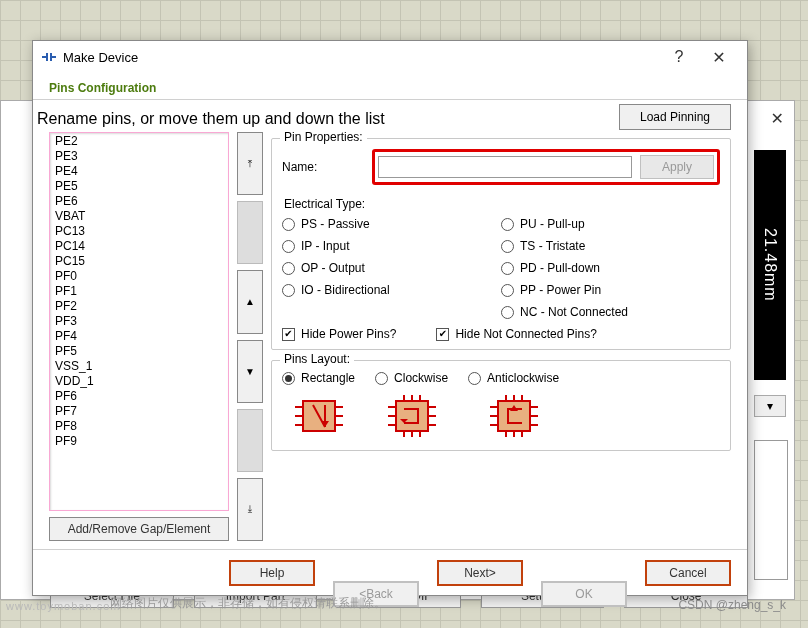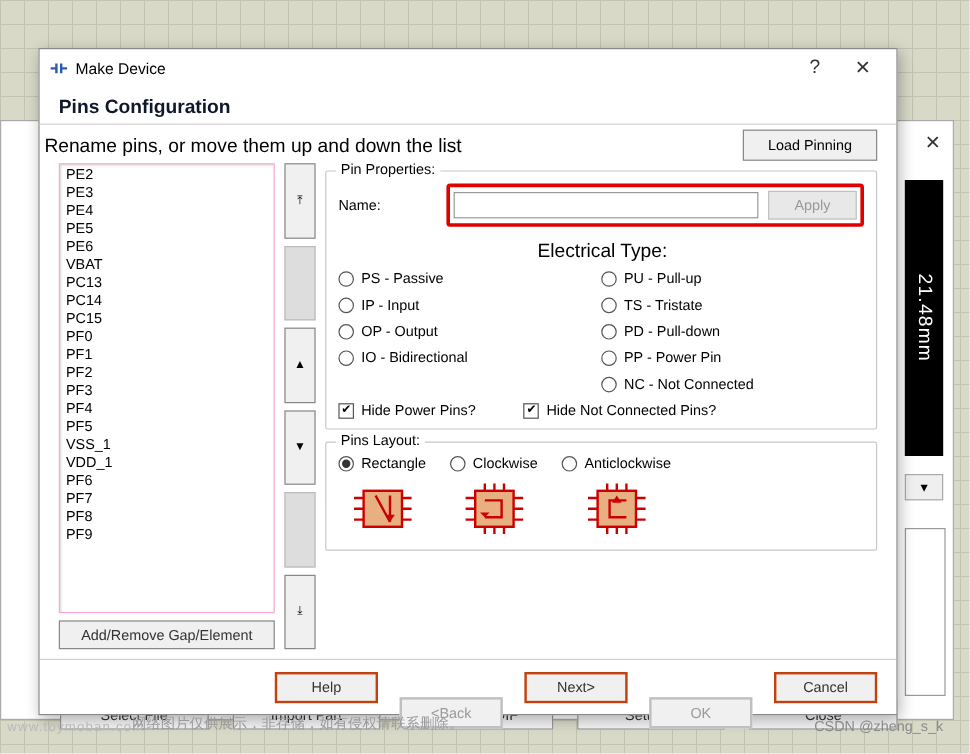--- a/index.html
+++ b/index.html
@@ -23,21 +23,21 @@
   .dialog {
     position: absolute; left: 32px; top: 40px; width: 716px; height: 556px;
     background: #fff; border: 1px solid #888; box-shadow: 2px 3px 12px rgba(0,0,0,0.3);
     display:flex; flex-direction:column;
   }
   .titlebar { height:32px; display:flex; align-items:center; padding:0 8px; }
   .titlebar .icon { width:16px; height:16px; margin-right:6px; display:inline-flex; align-items:center; justify-content:center;}
   .titlebar .title { font-size: 13px; }
   .titlebar .spacer { flex:1; }
   .titlebar .help, .titlebar .close { width:40px; text-align:center; font-size:16px; color:#333;}
-  .subtitle { color:#0f172a; font-size:16px; font-weight:600; padding: 8px 16px 4px 16px;}
+  .subtitle { color:#4d7c0f; font-size:12px; font-weight:600; padding: 8px 16px 4px 16px;}
   .hr { border-top:1px solid #d0d0d0; margin: 0 0 6px 0;}
   .instruction { padding: 4px 4px; font-size:16px;}
   .body { flex:1; display:flex; padding: 0 16px 8px 16px; gap:8px; }
 
   .list-panel { width: 180px; display:flex; flex-direction:column; }
   .listbox { flex:1; border:1px solid #f9a8d4; background:#fff; overflow:hidden; padding:1px; box-shadow: inset 1px 1px 2px rgba(0,0,0,0.15);}
   .listbox .item { padding: 0 4px; line-height:15px; height:15px; font-size:12px; white-space:nowrap;}
   .gap-btn { margin-top:6px; height:24px; border:1px solid #888; background:#f0f0f0; display:flex; align-items:center; justify-content:center; color:#333;}
 
   .order-btns { width:26px; display:flex; flex-direction:column; gap:6px;}
@@ -48,21 +48,21 @@
   .load-row { display:flex; justify-content:flex-end; margin-bottom:6px; position:relative; top:-28px; height:0;}
   .load-btn { width:112px; height:26px; border:1px solid #888; background:#f0f0f0; display:flex; align-items:center; justify-content:center; margin-top:0;}
   .group { border:1px solid #c8c8c8; border-radius:2px; margin-bottom:10px; padding:10px 10px 8px 10px; position:relative;}
   .group .legend { position:absolute; top:-9px; left:8px; background:#fff; padding:0 4px; font-size:12px; }
   .name-row { display:flex; align-items:center; gap:10px; margin-bottom:12px;}
   .name-row label { width:80px;}
   .name-row input { flex:1; height:22px; border:1px solid #999; padding:0 4px;}
   .highlight { border:3px solid #e00000; border-radius:3px; padding: 3px; display:flex; align-items:center; gap:8px;}
   .apply-btn { width:74px; height:24px; border:1px solid #c0c0c0; background:#e8e8e8; color:#999; display:flex; align-items:center; justify-content:center;}
 
-  .etype-label { font-size:16px; margin:2px 0 6px 2px;text-align:center;}
+  .etype-label { font-size:12px; margin:2px 0 6px 2px;}
   .etype-cols { display:flex; }
   .etype-cols .col { flex:1; display:flex; flex-direction:column; gap:8px;}
   .radio { display:flex; align-items:center; gap:6px;}
   .radio .circle { width:13px; height:13px; border:1px solid #555; border-radius:50%; display:inline-flex; align-items:center; justify-content:center;}
   .checks { display:flex; gap:40px; margin-top:8px;}
   .check { display:flex; align-items:center; gap:6px;}
   .check .sq { width:13px; height:13px; border:1px solid #555; display:inline-flex; align-items:center; justify-content:center; font-size:10px; line-height:1;}
 
   .layout-row { display:flex; gap:20px; align-items:flex-start;}
   .layout-opt { display:flex; flex-direction:column; align-items:center; gap:8px;}

